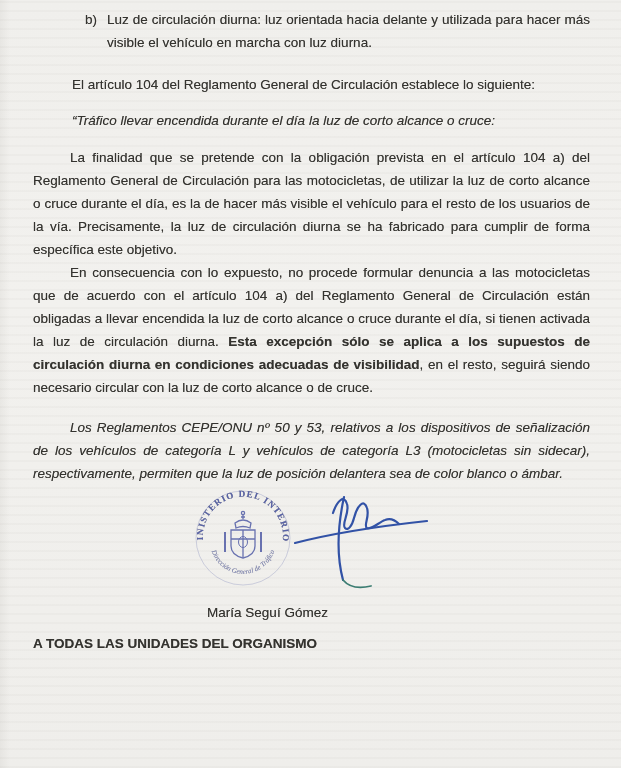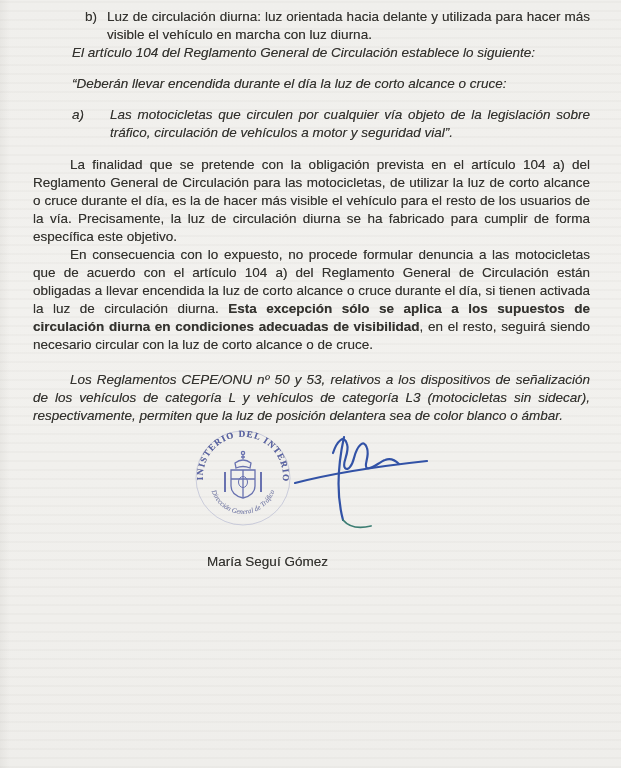--- a/index.html
+++ b/index.html
@@ -11,65 +11,62 @@
         rgba(110,105,95,0.035) 0px, rgba(110,105,95,0.035) 2px,
         rgba(255,255,255,0.0) 2px, rgba(255,255,255,0.0) 9px),
       linear-gradient(180deg,#f0efec 0%, #f2f1ee 40%, #efeeeb 100%);
     font-family:"Liberation Sans", sans-serif;
     color:#34332f;
   }
   .page{
     position:relative;
     padding:8px 31px 8px 33px;
     font-size:13.5px;
-    line-height:18px;
+    line-height:23px;
     text-shadow:0 0 0.55px rgba(52,51,47,0.55);
   }
   .just{text-align:justify;}
   .hang{padding-left:22px;text-indent:-22px;}
   .hang .lbl{display:inline-block;width:22px;text-indent:0;}
   .hang-a{padding-left:38px;text-indent:-38px;}
   .hang-a .lbl{display:inline-block;width:38px;text-indent:0;}
   .item-b{margin-left:52px;}
-  .intro{margin-left:39px;font-style:italic;}
+  .intro{margin-left:39px;margin-top:19px;}
   .quote1{margin-left:39px;margin-top:13px;font-style:italic;}
   .item-a{margin-left:39px;margin-top:13px;font-style:italic;}
   .para1{margin-top:14px;text-indent:37px;}
   .para2{margin-top:0;text-indent:37px;}
   .bold{font-weight:700;}
   .heading2{margin-top:19px;font-weight:700;margin-left:7px;}
   .heading2 .num{display:inline-block;width:40px;}
   .para3{margin-top:17px;text-indent:37px;font-style:italic;}
   .para4{margin-top:11px;text-indent:37px;}
   .closing{margin-top:13px;}
   .centered{text-align:center;margin-right:88px;}
   .dateline{margin-top:15px;}
   .signer-title{margin-top:15px;}
   .sig-area{position:relative;height:112px;}
   .stamp{position:absolute;left:157px;top:2px;opacity:0.88;}
   .signature{position:absolute;left:248px;top:-10px;}
-  .signer-name{margin-top:16px;}
+  .signer-name{margin-top:4px;}
   .footer{margin-top:8px;font-weight:700;}
 </style>
 </head>
 <body>
 
 <div class="page">
 
   <div class="item-b hang just">
     <span class="lbl">b)</span><span>Luz de circulación diurna: luz orientada hacia delante y utilizada para hacer más visible el vehículo en marcha con luz diurna.</span>
   </div>
 
   <div class="intro">El artículo 104 del Reglamento General de Circulación establece lo siguiente:</div>
 
-  <div class="quote1">“Deberán llevar encendida durante el día la luz de corto alcance o cruce:</div>
+  <div class="quote1">“Tráfico llevar encendida durante el día la luz de corto alcance o cruce:</div>
 
-  <div class="item-a hang-a just">
-    <span class="lbl">a)</span><span>Las motocicletas que circulen por cualquier vía objeto de la legislación sobre tráfico, circulación de vehículos a motor y seguridad vial”.</span>
-  </div>
 
   <div class="para1 just">La finalidad que se pretende con la obligación prevista en el artículo 104 a) del Reglamento General de Circulación para las motocicletas, de utilizar la luz de corto alcance o cruce durante el día, es la de hacer más visible el vehículo para el resto de los usuarios de la vía. Precisamente, la luz de circulación diurna se ha fabricado para cumplir de forma específica este objetivo.</div>
 
   <div class="para2 just">
     <span>En consecuencia con lo expuesto, no procede formular denuncia a las motocicletas que de acuerdo con el artículo 104 a) del Reglamento General de Circulación están obligadas a llevar encendida la luz de corto alcance o cruce durante el día, si tienen activada la luz de circulación diurna. </span><span class="bold">Esta excepción sólo se aplica a los supuestos de circulación diurna en condiciones adecuadas de visibilidad</span><span>, en el resto, seguirá siendo necesario circular con la luz de corto alcance o de cruce.</span>
   </div>
 
 
   <div class="para3 just">Los Reglamentos CEPE/ONU nº 50 y 53, relativos a los dispositivos de señalización de los vehículos de categoría L y vehículos de categoría L3 (motocicletas sin sidecar), respectivamente, permiten que la luz de posición delantera sea de color blanco o ámbar.</div>
 
@@ -114,14 +111,15 @@
 
         <path d="M 14,68 C 45,60 90,52 146,46"></path>
       </g>
       <path d="M 62,105 C 68,112 78,114 90,111" fill="none" stroke="#3c7d72" stroke-width="1.8" stroke-linecap="round"></path>
     </svg>
 
   </div>
 
   <div class="signer-name centered">María Seguí Gómez</div>
 
+  <div class="footer">A TODAS LAS UNIDADES DEL ORGANISMO</div>
 
 </div>
 
 </body></html>

